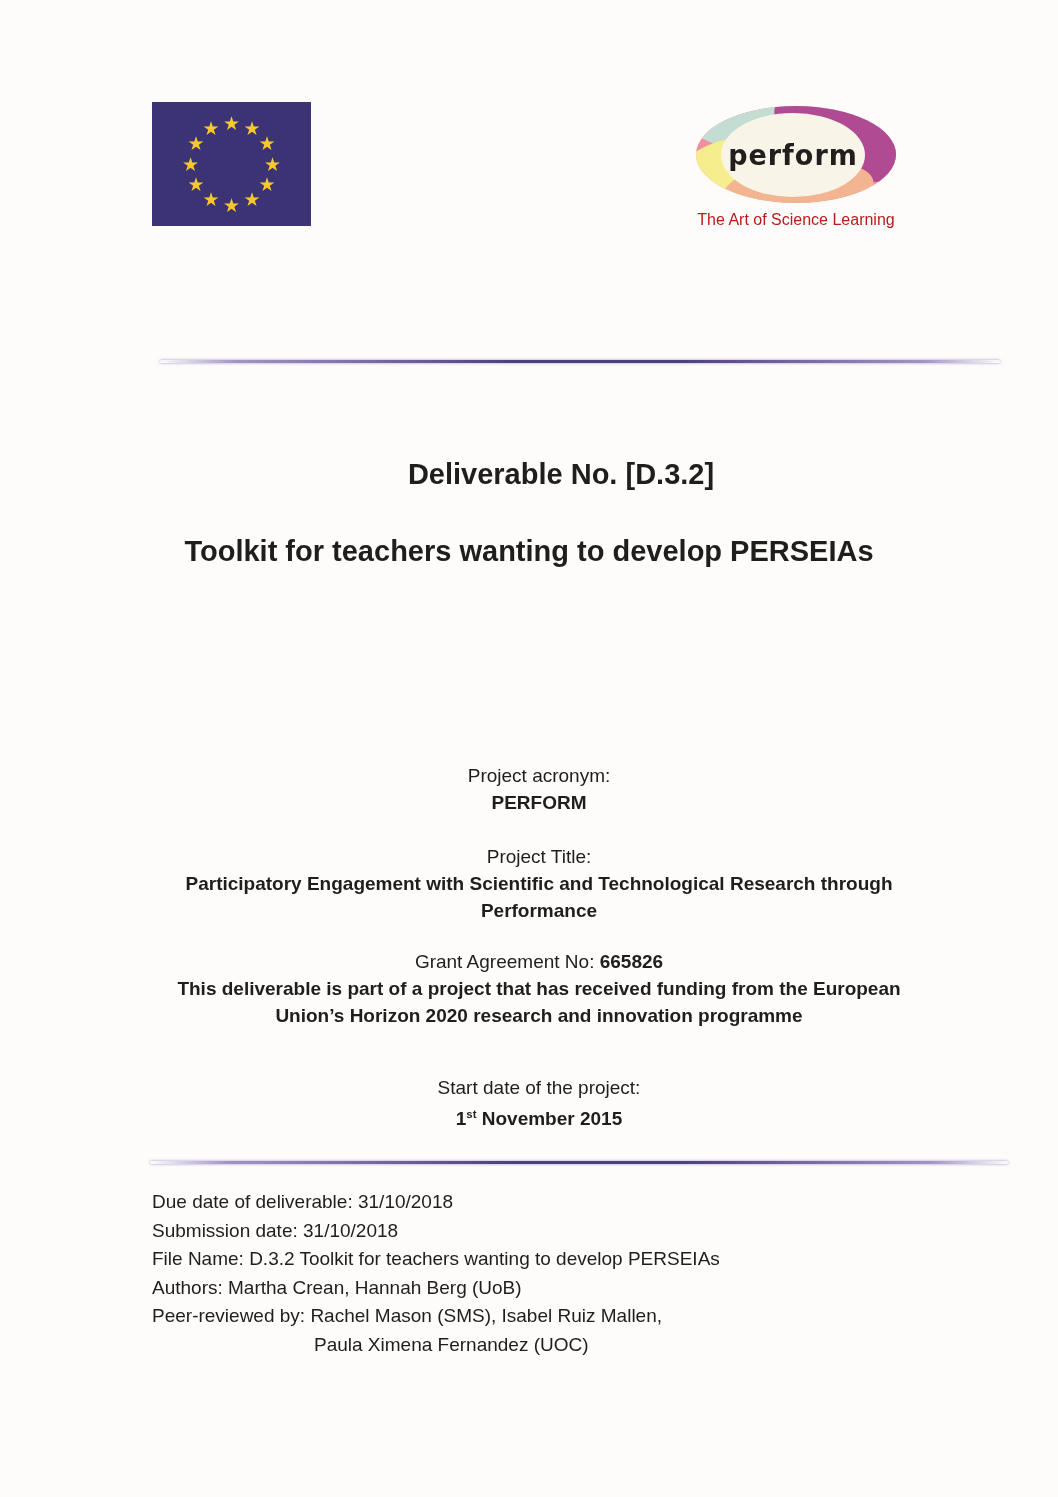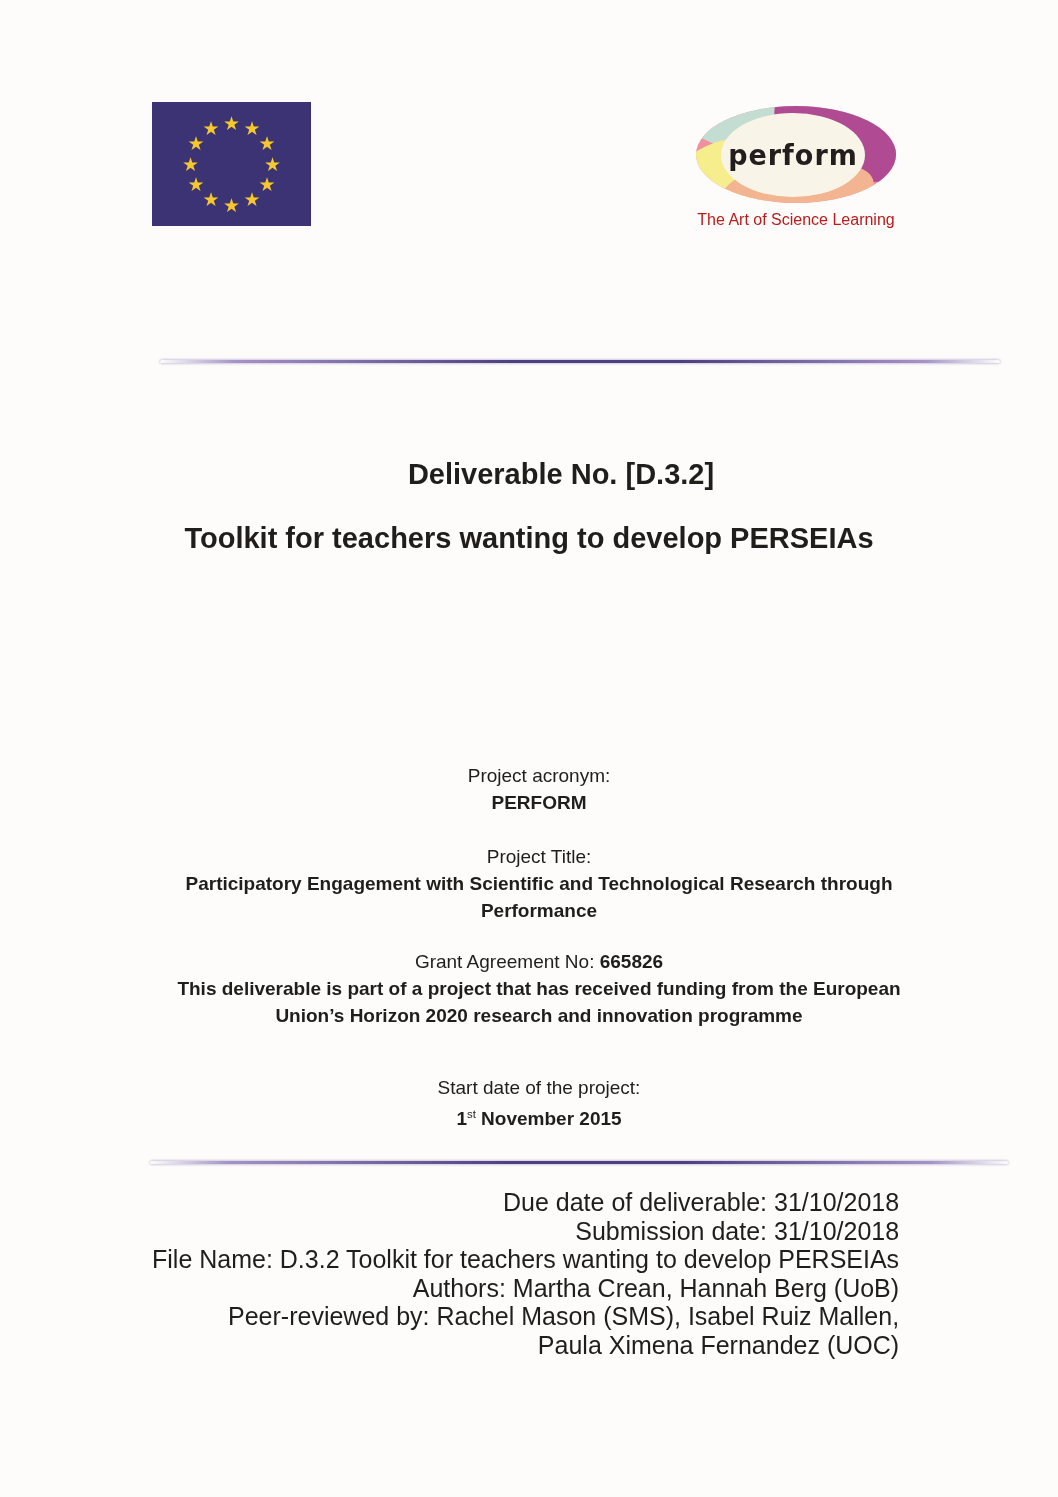--- a/index.html
+++ b/index.html
@@ -50,32 +50,32 @@
       var(--rule,#4e3f7e) 42%, var(--rule,#4e3f7e) 62%,
       var(--rule-soft,#a393c6) 91%, rgba(163,147,198,0) 100%);
     box-shadow:0 0 3px 0 var(--rule-soft,#a393c6);
   }
   .rule-top{left:160px;top:360px;width:840px;}
   .rule-bottom{left:150px;top:1161px;width:858px;}
 
   
   .page-title{position:absolute;width:100%;text-align:center;font-weight:bold;font-size:29px;line-height:36px;}
   .title-deliverable{top:456px;margin-left:32px;}
-  .title-main{top:520px;}
+  .title-main{top:533px;}
 
   
   .cblock{position:absolute;width:100%;text-align:center;font-size:19px;line-height:27px;padding-left:10px;}
   .block-acronym{top:762px;}
   .block-title{top:843px;}
   .block-grant{top:948px;}
   .block-start{top:1074px;}
-  sup{font-size:0.6em;font-weight:normal;}
+  sup{font-size:0.6em;font-weight:bold;}
 
   
-  .details{position:absolute;left:152px;top:1188px;font-size:25px;line-height:28.5px;text-align:right;}
+  .details{position:absolute;left:152px;top:1188px;font-size:19px;line-height:28.5px;text-align:left;}
   .details .indent{padding-left:162px;}
 </style>
 </head>
 <body>
 
 <div class="eu-flag" style="background: rgb(60, 51, 117);">
   <div class="eu-stars">
       <span class="eu-star" style="color: rgb(246, 200, 43); transform: translate(-50%, -50%) rotate(0deg) translateY(-41px) rotate(0deg);">★</span>
       <span class="eu-star" style="color: rgb(246, 200, 43); transform: translate(-50%, -50%) rotate(30deg) translateY(-41px) rotate(-30deg);">★</span>
       <span class="eu-star" style="color: rgb(246, 200, 43); transform: translate(-50%, -50%) rotate(60deg) translateY(-41px) rotate(-60deg);">★</span>

